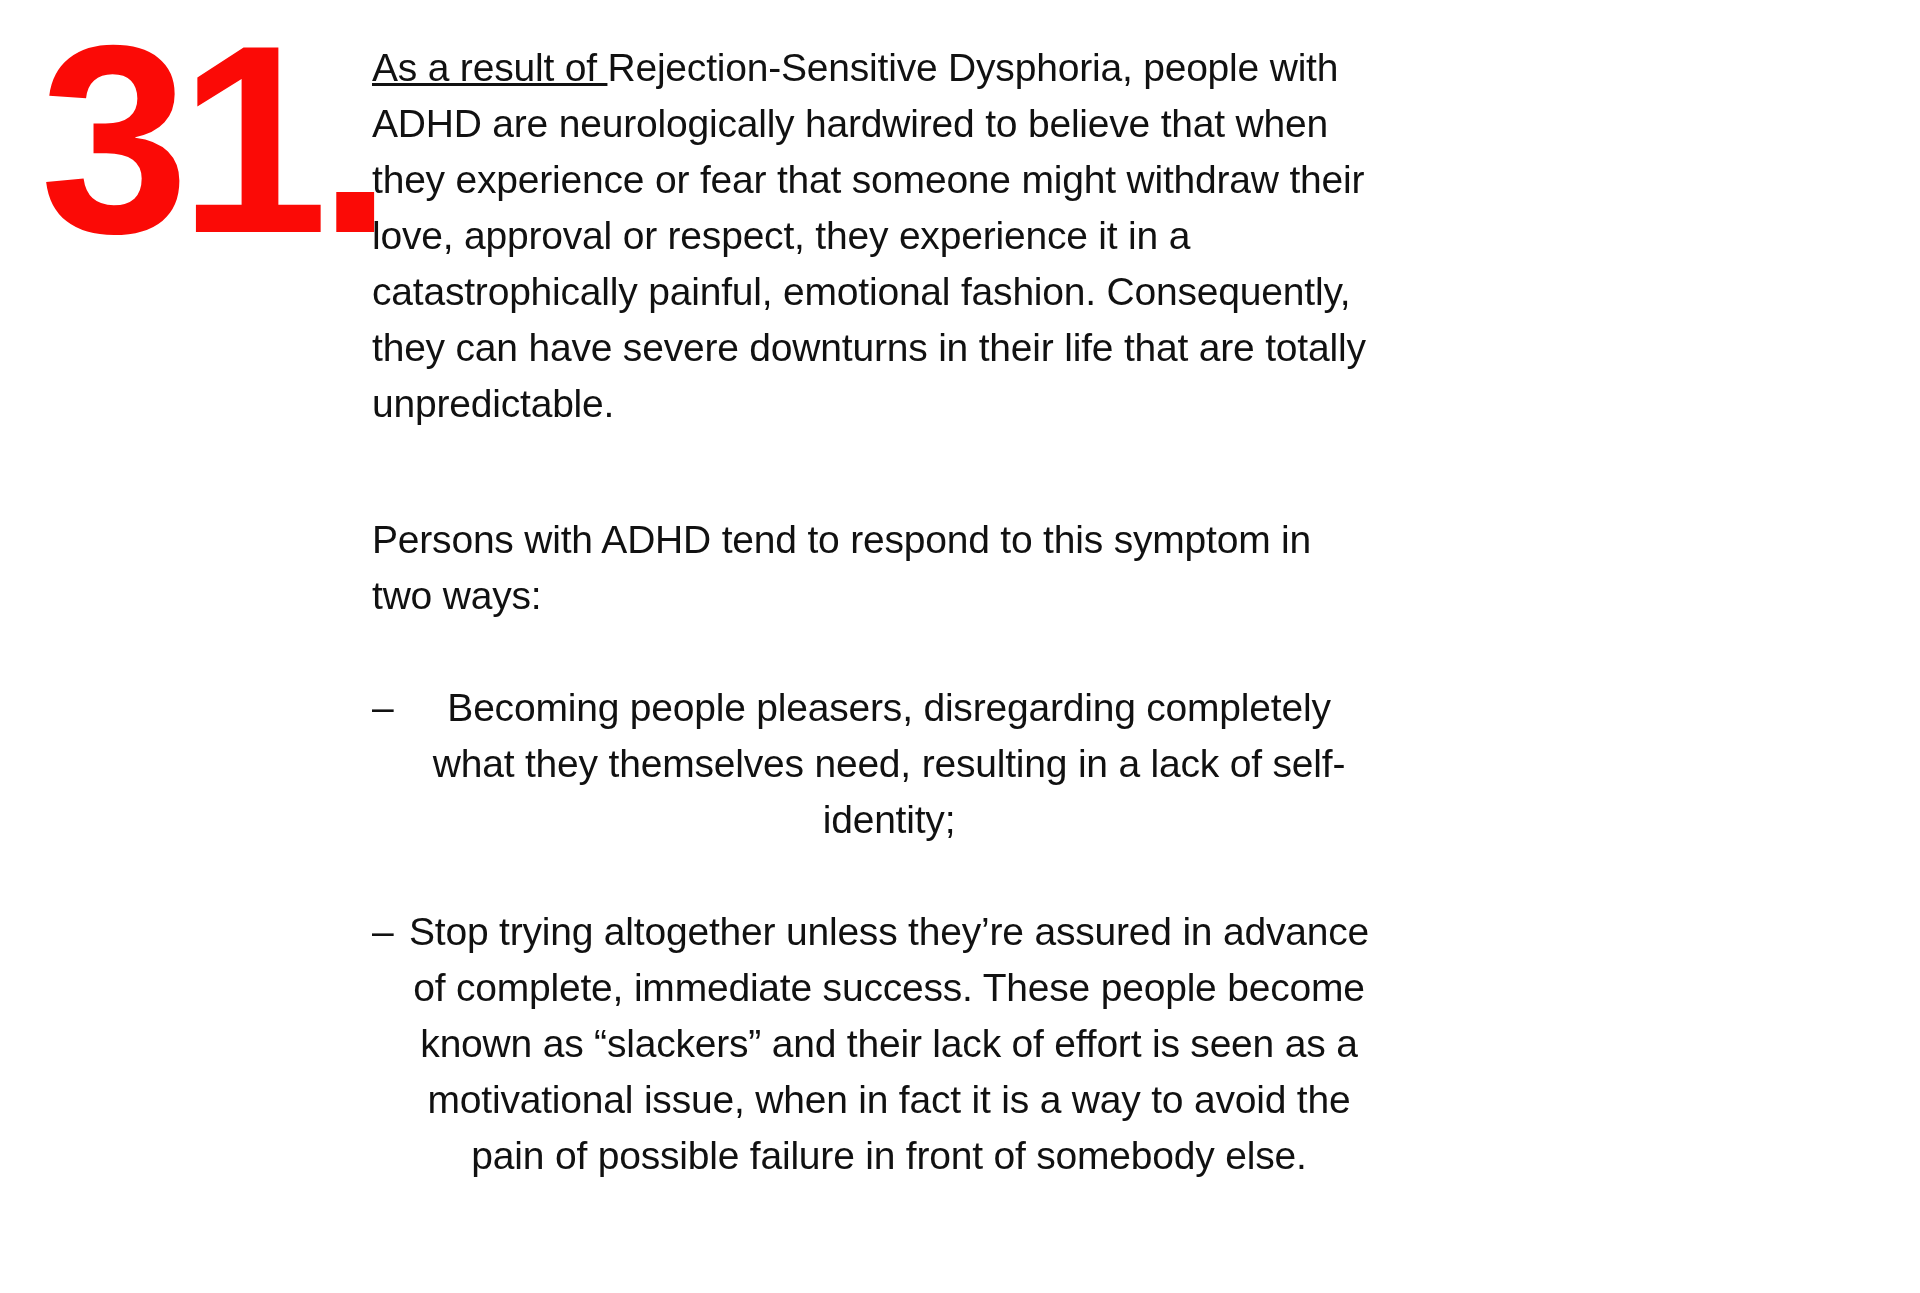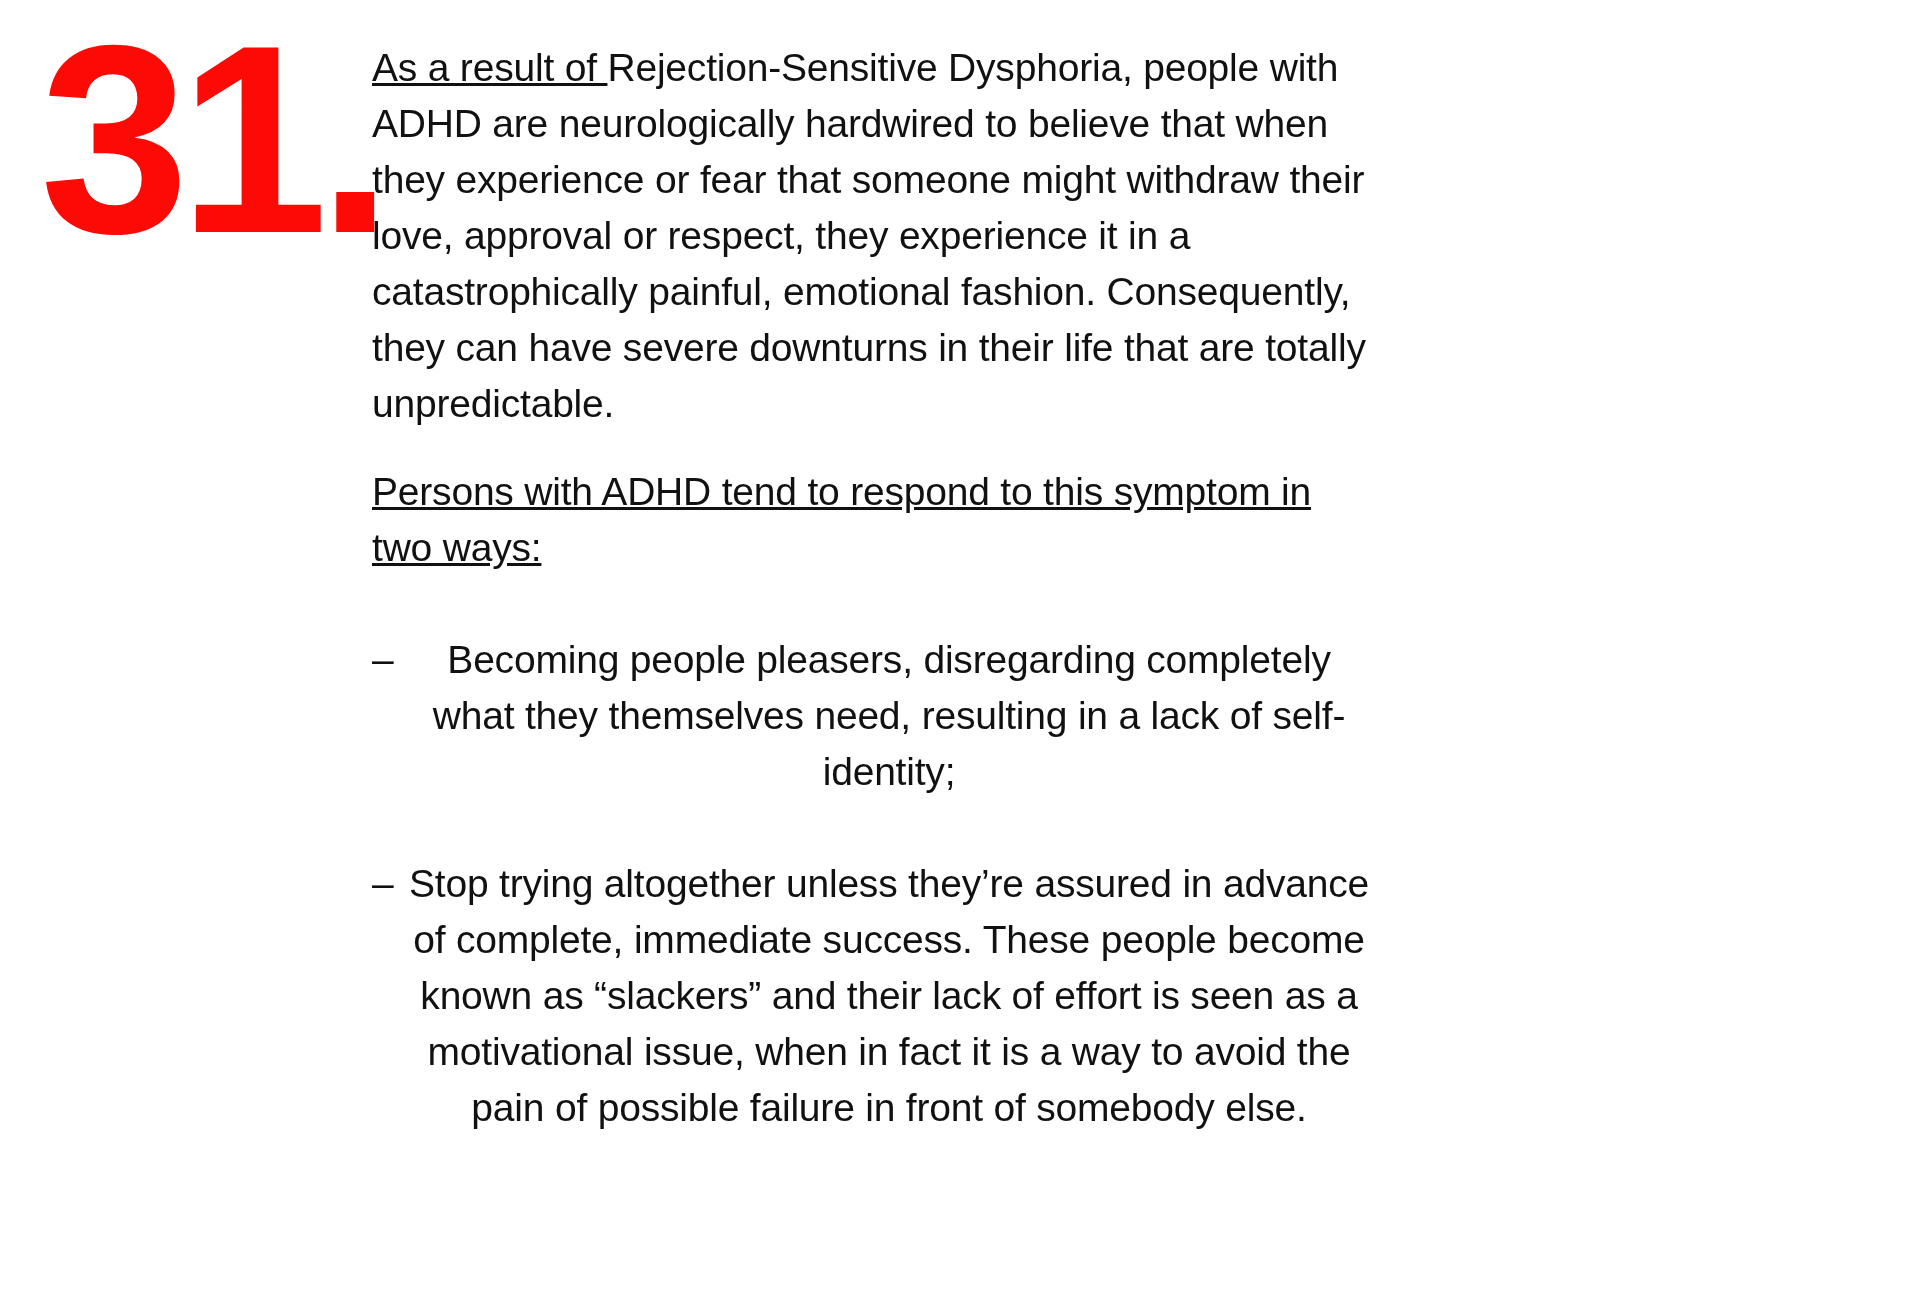--- a/index.html
+++ b/index.html
@@ -52,22 +52,21 @@
     color: #111111;
   }
 
   .para {
     margin: 0;
     padding: 0;
     text-indent: 0;
   }
 
   .para + .para {
-    margin-top: 32px;
-    text-decoration: underline;
+    margin-top: 80px;
   }
 
   .para .lead {
     display: inline;
     text-decoration: underline;
   }
 
   .para strong {
     font-weight: 400;
   }

